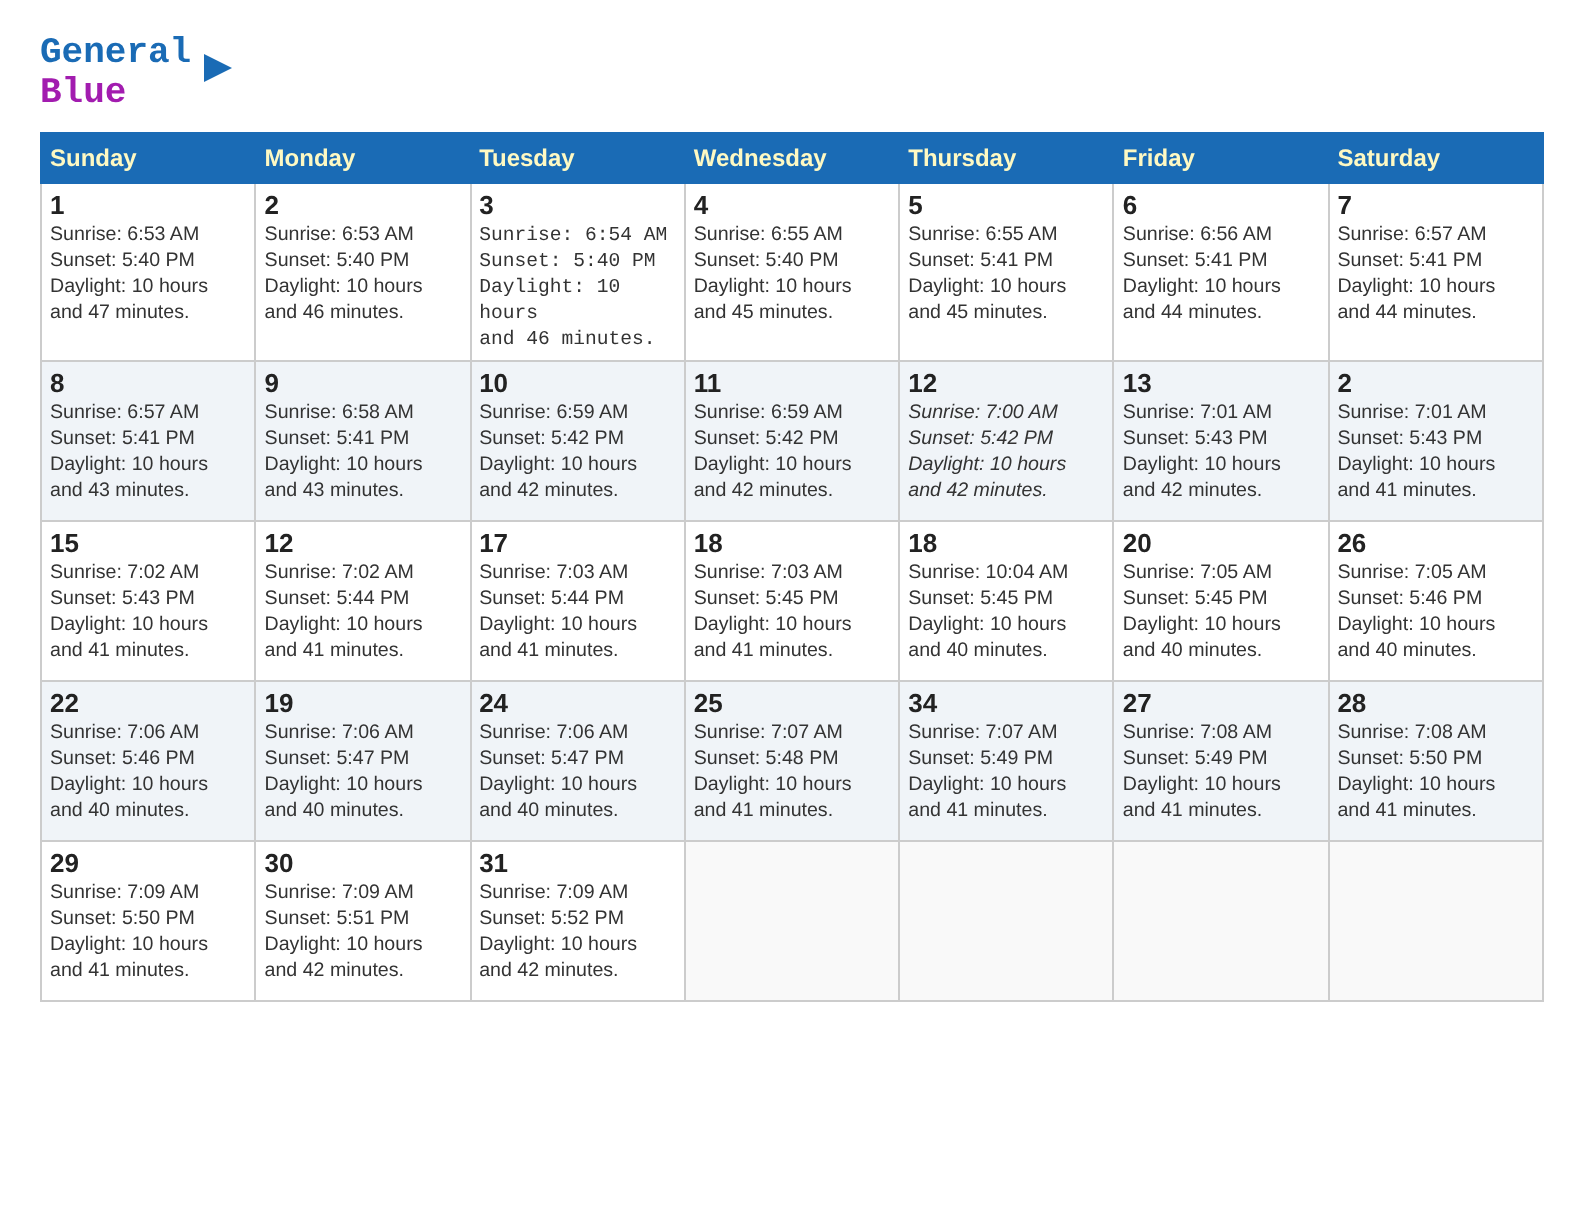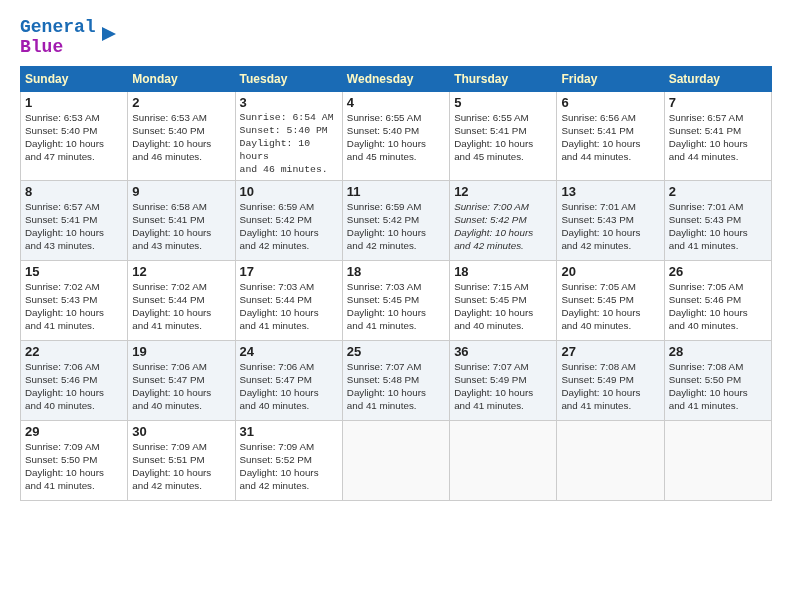--- a/index.html
+++ b/index.html
@@ -249,21 +249,21 @@
           </td>
           <td>
             <span class="day-num">18</span>
             <div class="day-info" style="white-space: pre-line;">Sunrise: 7:03 AM
 Sunset: 5:45 PM
 Daylight: 10 hours
 and 41 minutes.</div>
           </td>
           <td>
             <span class="day-num">18</span>
-            <div class="day-info" style="white-space: pre-line;">Sunrise: 7:15 AM
+            <div class="day-info" style="white-space: pre-line;">Sunrise: 10:04 AM
 Sunset: 5:45 PM
 Daylight: 10 hours
 and 40 minutes.</div>
           </td>
           <td>
             <span class="day-num">20</span>
             <div class="day-info" style="white-space: pre-line;">Sunrise: 7:05 AM
 Sunset: 5:45 PM
 Daylight: 10 hours
 and 40 minutes.</div>
@@ -299,21 +299,21 @@
 and 40 minutes.</div>
           </td>
           <td>
             <span class="day-num">25</span>
             <div class="day-info" style="white-space: pre-line;">Sunrise: 7:07 AM
 Sunset: 5:48 PM
 Daylight: 10 hours
 and 41 minutes.</div>
           </td>
           <td>
-            <span class="day-num">36</span>
+            <span class="day-num">34</span>
             <div class="day-info" style="white-space: pre-line;">Sunrise: 7:07 AM
 Sunset: 5:49 PM
 Daylight: 10 hours
 and 41 minutes.</div>
           </td>
           <td>
             <span class="day-num">27</span>
             <div class="day-info" style="white-space: pre-line;">Sunrise: 7:08 AM
 Sunset: 5:49 PM
 Daylight: 10 hours

